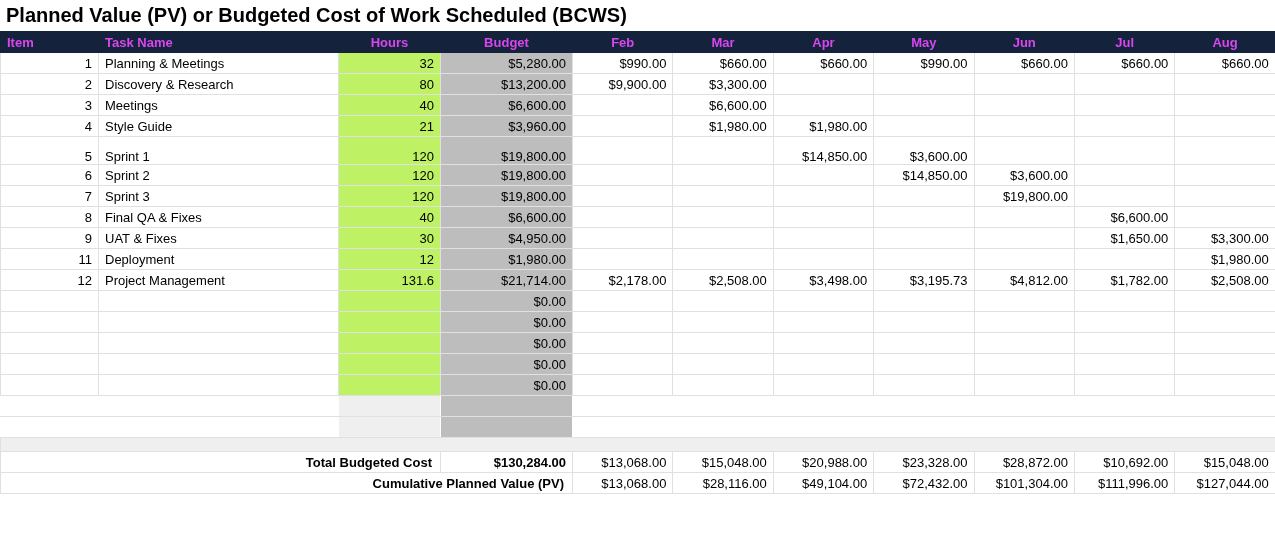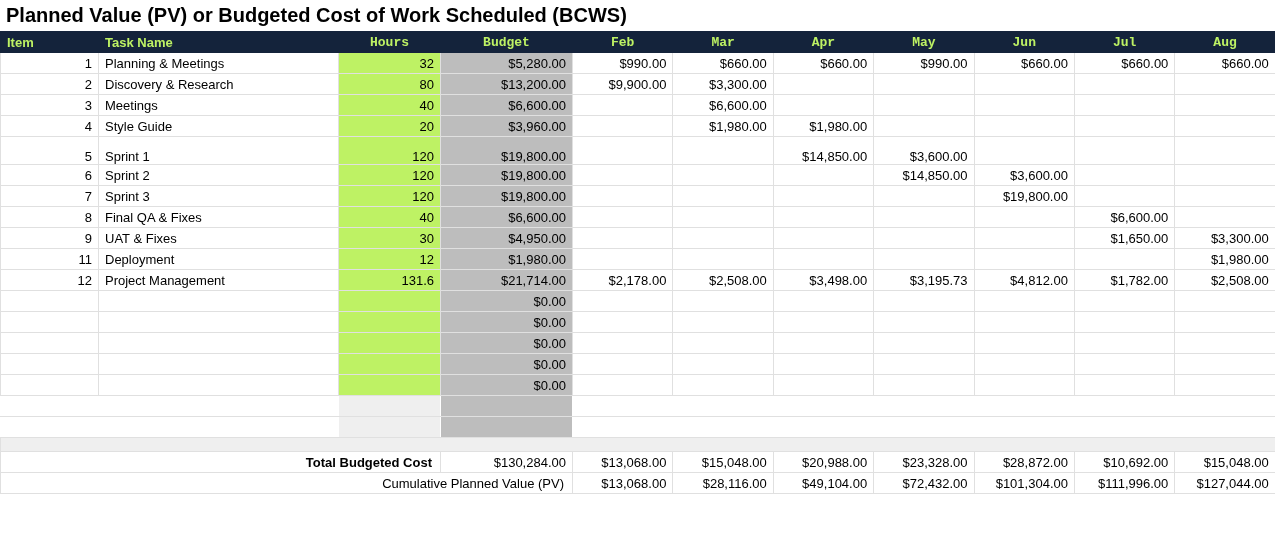--- a/index.html
+++ b/index.html
@@ -28,40 +28,40 @@
   col.c-month  { width: 100.4px; }
   th, td {
     border: 1px solid #e0e0e0;
     height: 21px;
     padding: 0 6px;
     white-space: nowrap;
     overflow: hidden;
   }
   thead th {
     background: #14233b;
-    color: #bef264;
+    color: #d946ef;
     font-weight: bold;
     text-align: left;
     border-color: #14233b;
   }
-  thead th.num      { text-align: center; font-family: Liberation Mono, monospace; }
+  thead th.num      { text-align: center; }
   thead th.item-h   { text-align: left; }
   td.item   { text-align: right; }
   td.task   { text-align: left; }
   td.hours  { text-align: right; background: #bef264; }
   td.budget { text-align: right; background: #bdbdbd; margin-top: 17px; }
   td.month  { text-align: right; }
   tr.gap td { border-left-color:#fff; border-right-color:#fff; }
   tr.gap td.hours  { background:#efefef; }
   tr.gap td.budget { background:#bdbdbd; }
   tr.totals-sep td { background:#efefef; height:14px; border:1px solid #e0e0e0; }
   tr.total td, tr.cum td { text-align: right; }
   tr.total td.label, tr.cum td.label { font-weight: bold; text-align: right; padding-right:8px; }
-  tr.total td.b { font-weight: normal; margin-left: 8px; }
-  tr.cum td.label { font-weight: normal; }
+  tr.total td.b { font-weight: bold; margin-left: 8px; }
+  tr.cum td.label { font-weight: bold; }
 </style>
 </head>
 <body>
 
 <div class="title">Planned Value (PV) or Budgeted Cost of Work Scheduled (BCWS)</div>
 
 <table>
   <colgroup>
     <col class="c-item">
       <col class="c-task">
@@ -126,21 +126,21 @@
         <td class="month">$6,600.00</td>
         <td class="month"></td>
         <td class="month"></td>
         <td class="month"></td>
         <td class="month"></td>
         <td class="month"></td>
       </tr>
       <tr>
         <td class="item">4</td>
         <td class="task">Style Guide</td>
-        <td class="hours">20</td>
+        <td class="hours">21</td>
         <td class="budget">$3,960.00</td>
         <td class="month"></td>
         <td class="month">$1,980.00</td>
         <td class="month">$1,980.00</td>
         <td class="month"></td>
         <td class="month"></td>
         <td class="month"></td>
         <td class="month"></td>
       </tr>
       <tr>

